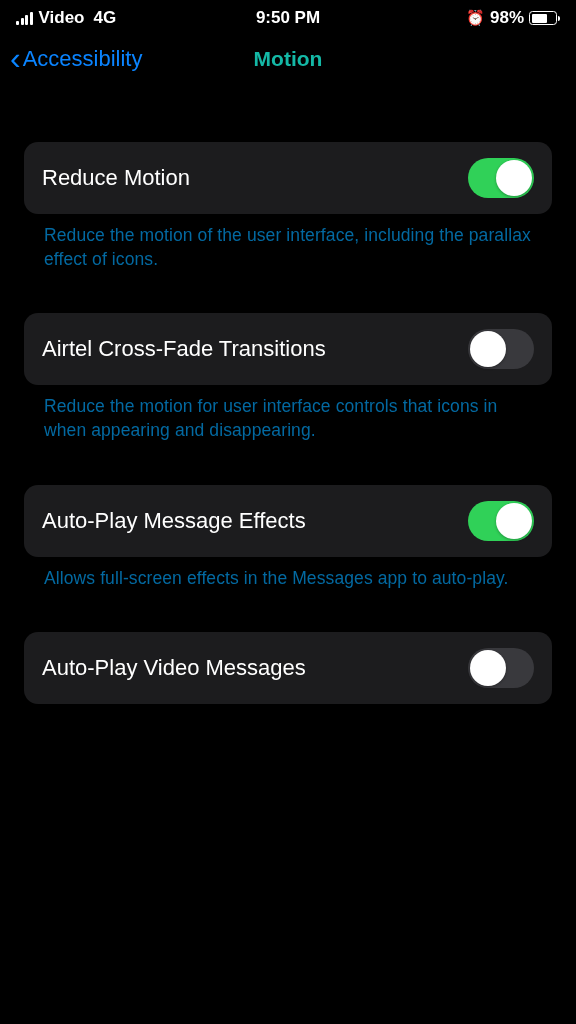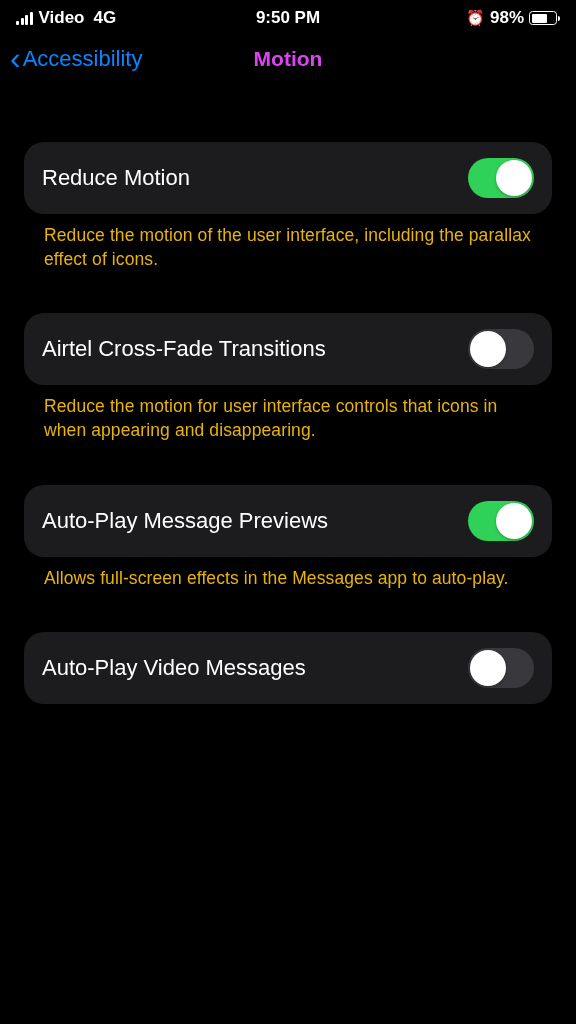--- a/index.html
+++ b/index.html
@@ -99,42 +99,42 @@
     }
     .chevron {
       font-size: 32px;
       font-weight: 300;
       line-height: 0.6;
     }
     .nav-title {
       position: absolute;
       left: 50%;
       transform: translateX(-50%);
-      color: #d946ef;
+      color: #14b8a6;
       font-size: 21px;
       font-weight: 700;
     }
     .content {
       padding: 50px 24px 0;
     }
     .setting-row {
       display: flex;
       justify-content: space-between;
       align-items: center;
       background: #1c1c1e;
-      border-radius: 20px;
+      border-radius: 14px;
       padding: 16px 18px;
     }
     .setting-label {
       font-size: 22px;
       font-weight: 400;
       color: #fff;
     }
     .setting-desc {
-      color: #eab308;
+      color: #0369a1;
       font-size: 17.5px;
       line-height: 1.35;
       padding: 10px 20px 0;
       margin-bottom: 42px;
       letter-spacing: 0.1px;
     }
     .setting-desc.last {
       margin-bottom: 42px;
     }
     .toggle {
@@ -215,21 +215,21 @@
 
   <div class="setting-row">
     <div class="setting-label">Airtel Cross-Fade Transitions</div>
     <div class="toggle off">
       <div class="toggle-knob"></div>
     </div>
   </div>
   <div class="setting-desc">Reduce the motion for user interface controls that icons in when appearing and disappearing.</div>
 
   <div class="setting-row">
-    <div class="setting-label">Auto-Play Message Previews</div>
+    <div class="setting-label">Auto-Play Message Effects</div>
     <div class="toggle on">
       <div class="toggle-knob"></div>
     </div>
   </div>
   <div class="setting-desc last">Allows full-screen effects in the Messages app to auto-play.</div>
 
   <div class="setting-row">
     <div class="setting-label">Auto-Play Video Messages</div>
     <div class="toggle off">
       <div class="toggle-knob"></div>

